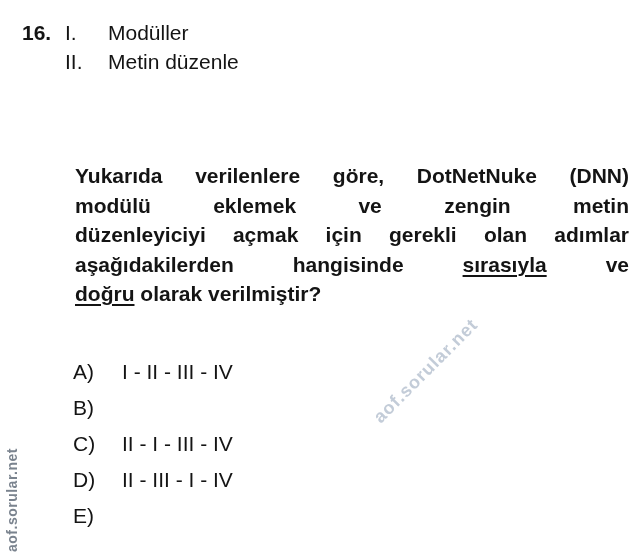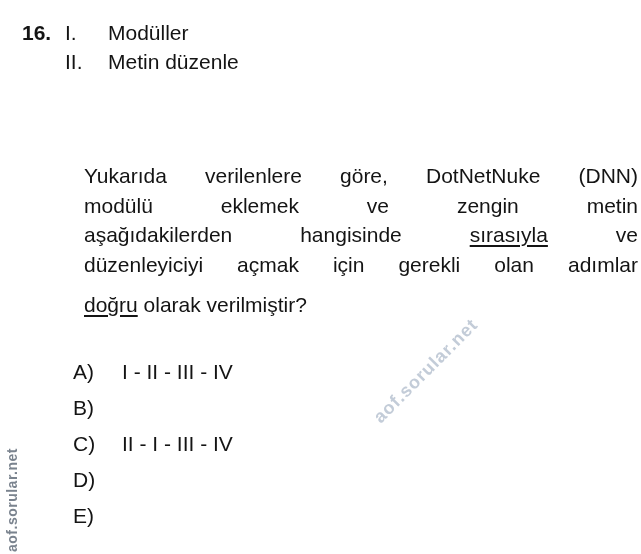--- a/index.html
+++ b/index.html
@@ -40,34 +40,33 @@
     line-height: 29px;
   }
   .roman-item .numeral {
     width: 43px;
     flex: 0 0 43px;
   }
 
   
   .q-body {
     position: absolute;
-    left: 84px;
+    left: 75px;
     top: 161px;
     width: 554px;
     font-size: 21px;
     line-height: 29.5px;
-    font-weight: normal;
+    font-weight: bold;
   }
   .q-line {
     text-align: justify;
     text-align-last: justify;
   }
   .q-line.last {
     text-align-last: left;
-    margin-top: 11px;
   }
   .u {
     text-decoration: underline;
     text-decoration-thickness: 2px;
     text-underline-offset: 3px;
   }
 
   
   .options {
     position: absolute;
@@ -122,39 +121,40 @@
     </div>
     <div class="roman-item">
       <span class="numeral">II.</span>
         <span>Metin düzenle</span>
     </div>
   </div>
 
   <div class="q-body">
     <div class="q-line"><span>Yukarıda verilenlere göre, DotNetNuke (DNN)</span> <span class="u"></span> <span></span></div>
     <div class="q-line"><span>modülü eklemek ve zengin metin</span> <span class="u"></span> <span></span></div>
+    <div class="q-line"><span>düzenleyiciyi açmak için gerekli olan adımlar</span> <span class="u"></span> <span></span></div>
     <div class="q-line"><span>aşağıdakilerden hangisinde</span> <span class="u">sırasıyla</span> <span>ve</span></div>
-    <div class="q-line"><span>düzenleyiciyi açmak için gerekli olan adımlar</span> <span class="u"></span> <span></span></div>
     <div class="q-line last"><span></span><span class="u">doğru</span> <span>olarak verilmiştir?</span></div>
   </div>
 
   <div class="options">
     <div class="option-row">
       <span class="option-letter">A)</span>
         <span>I - II - III - IV</span>
     </div>
     <div class="option-row">
       <span class="option-letter">B)</span>
     </div>
     <div class="option-row">
       <span class="option-letter">C)</span>
         <span>II - I - III - IV</span>
     </div>
     <div class="option-row">
       <span class="option-letter">D)</span>
+        <span>II - III - I - IV</span>
     </div>
     <div class="option-row">
       <span class="option-letter">E)</span>
     </div>
   </div>
 
   <div class="wm-left" style="color: rgb(122, 131, 142);">aof.sorular.net</div>
   <div class="wm-diag" style="color: rgb(195, 204, 216);">aof.sorular.net</div>
 
 </div>

